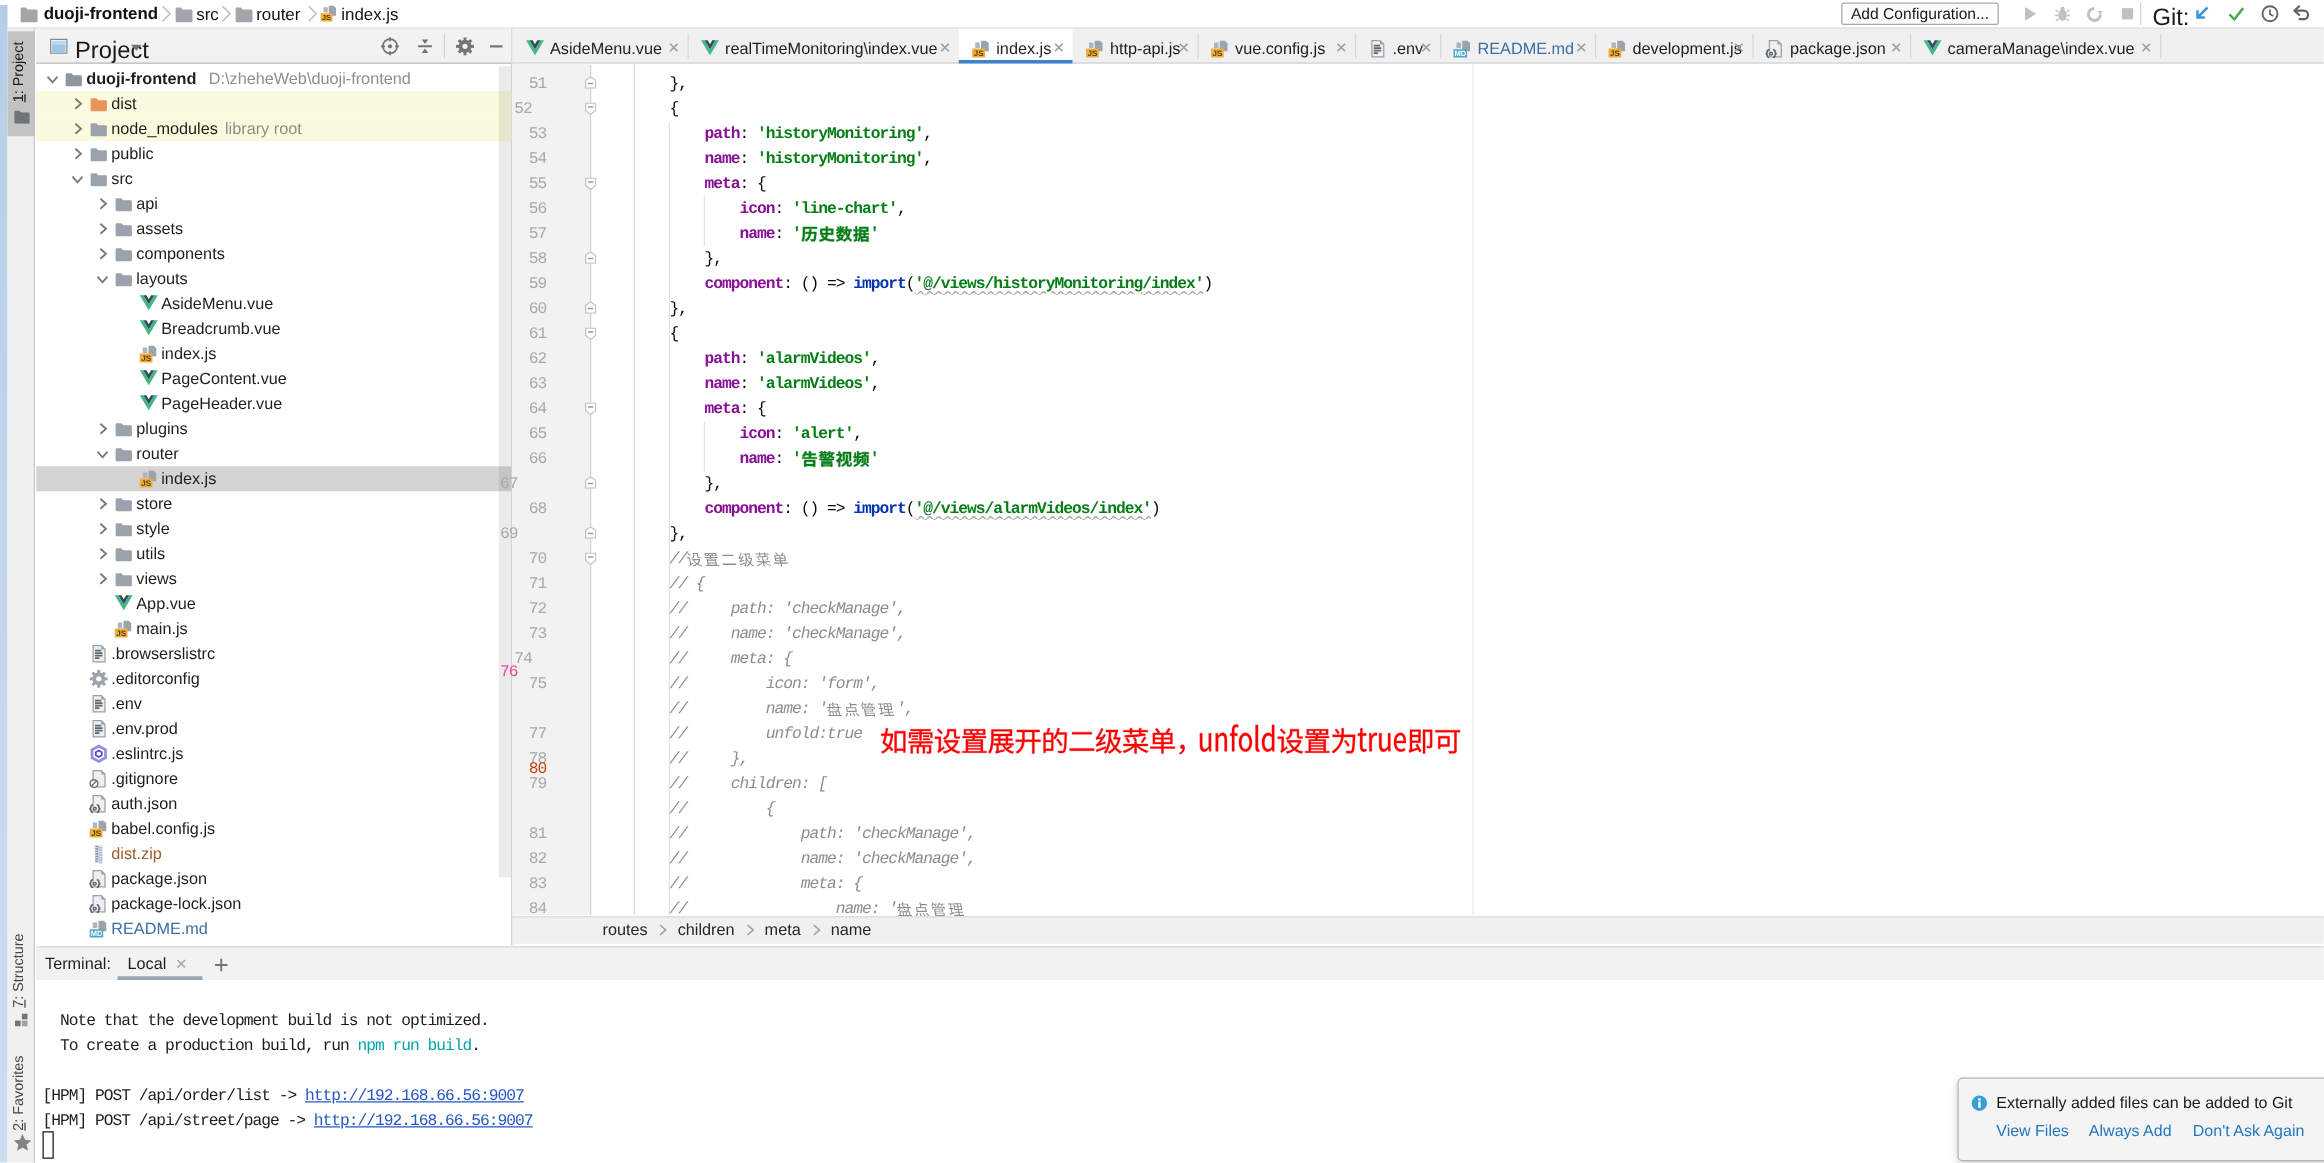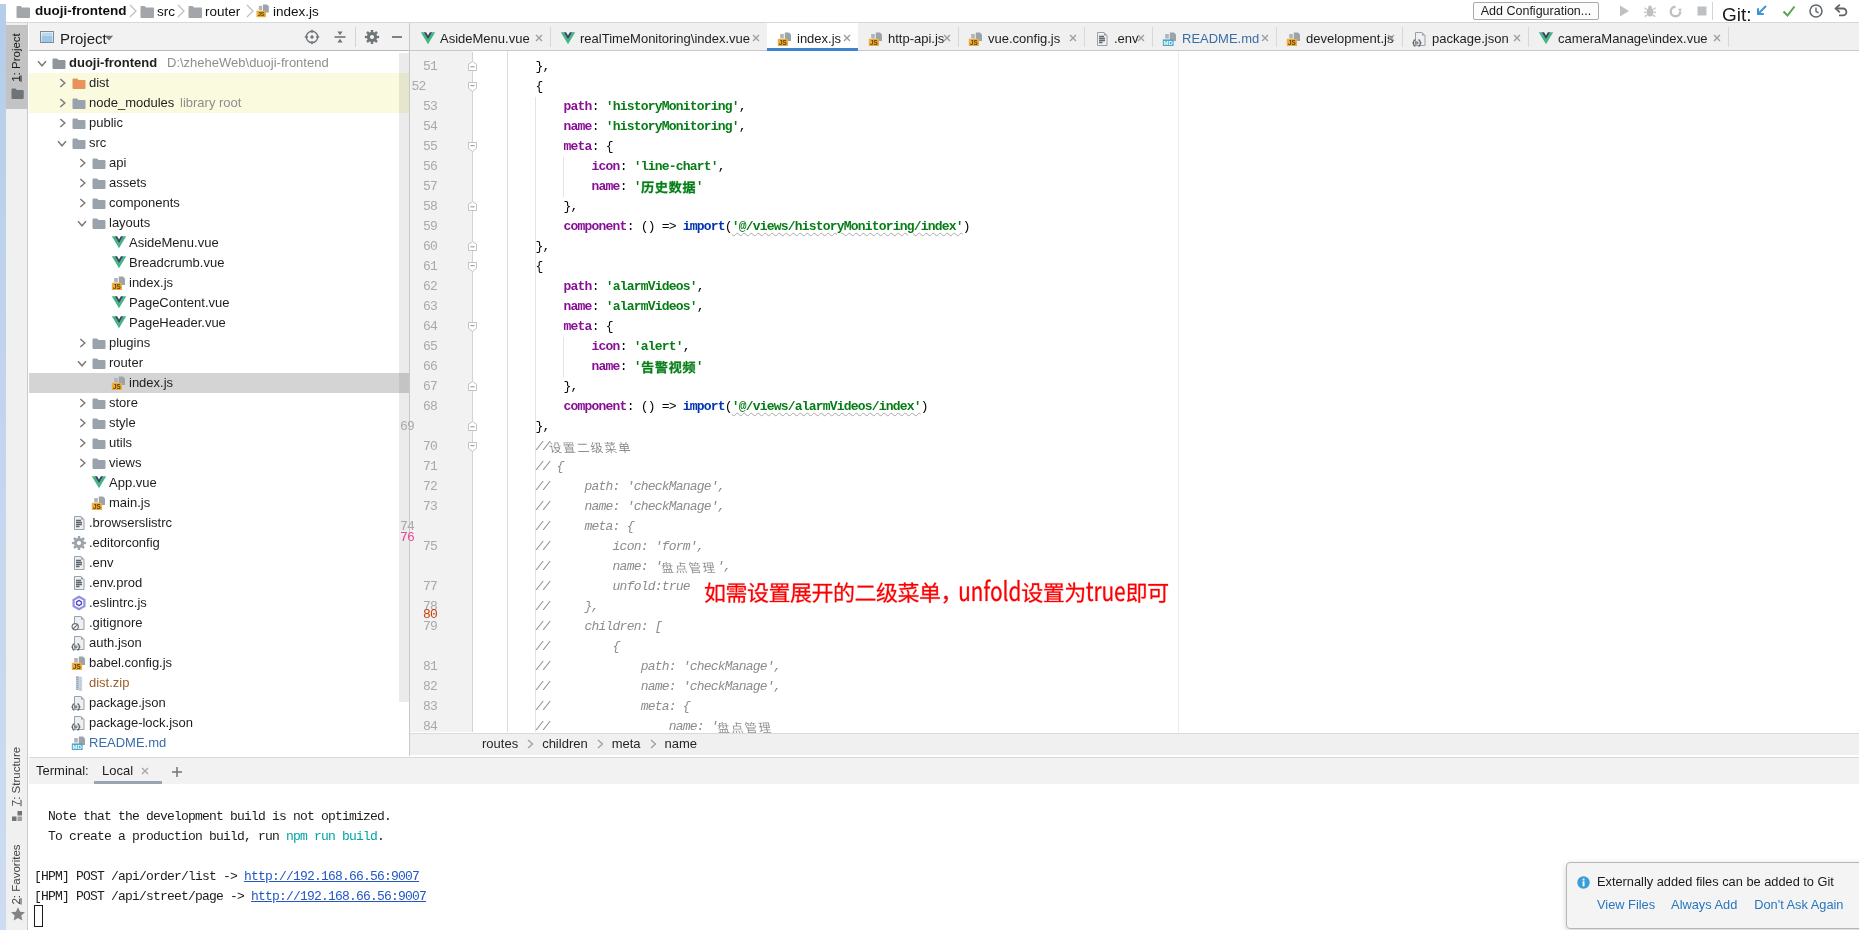--- a/index.html
+++ b/index.html
@@ -88,21 +88,21 @@
     <path d="M8 1.2 L10.1 5.8 15 6.3 11.3 9.6 12.4 14.5 8 11.9 3.6 14.5 4.7 9.6 1 6.3 5.9 5.8 z" fill="#808486"></path>
   </svg>
 <div class="abs" style="left:29px;top:23px;width:380px;height:733px;background:#fff"></div>
 <div class="abs" style="left:409px;top:23px;width:1px;height:733px;background:#C9C9C9"></div>
 <div class="abs" style="left:29px;top:23px;width:380px;height:28px;background:#F2F2F2;border-bottom:1px solid #B9B9B9"></div>
 <svg class="abs" style="left:39px;top:29px" width="16" height="16" viewBox="0 0 16 16">
     <rect x="1.5" y="2.5" width="13" height="11" fill="#fff" stroke="#848B90" stroke-width="1"></rect>
     <rect x="2.5" y="3.5" width="11" height="3" fill="#B9D8EE"></rect>
     <rect x="2.5" y="6.5" width="11" height="6.5" fill="#9CC7E8"></rect>
   </svg>
-<div class="abs" style="left:60px;top:30px;font-size:15px;color:#1a1a1a">Project</div>
+<div class="abs" style="left:60px;top:30px;font-size:19px;color:#1a1a1a">Project</div>
 <svg class="abs" style="left:104px;top:34px" width="10" height="8" viewBox="0 0 10 8">
     <path d="M0.8 1.8 L9.2 1.8 L5 6.6 z" fill="#6F7678"></path>
   </svg>
 <svg class="abs" style="left:304px;top:29px" width="16" height="16" viewBox="0 0 16 16">
     <circle cx="8" cy="8" r="5.7" fill="none" stroke="#6F7678" stroke-width="1.4"></circle>
     <circle cx="8" cy="8" r="1.7" fill="#6F7678"></circle>
     <path d="M8 0.8 V4 M8 12 V15.2 M0.8 8 H4 M12 8 H15.2" stroke="#6F7678" stroke-width="1.4"></path>
   </svg>
 <svg class="abs" style="left:332px;top:29px" width="16" height="16" viewBox="0 0 16 16">
     <path d="M2.5 8 H13.5" stroke="#6F7678" stroke-width="1.6"></path>
@@ -477,28 +477,28 @@
 <div class="mono abs" style="left:400px;top:177px;width:37px;height:20px;line-height:20px;text-align:right;color:#A9A9A9">57</div>
 <div class="mono abs" style="left:400px;top:197px;width:37px;height:20px;line-height:20px;text-align:right;color:#A9A9A9">58</div>
 <div class="mono abs" style="left:400px;top:217px;width:37px;height:20px;line-height:20px;text-align:right;color:#A9A9A9">59</div>
 <div class="mono abs" style="left:400px;top:237px;width:37px;height:20px;line-height:20px;text-align:right;color:#A9A9A9">60</div>
 <div class="mono abs" style="left:400px;top:257px;width:37px;height:20px;line-height:20px;text-align:right;color:#A9A9A9">61</div>
 <div class="mono abs" style="left:400px;top:277px;width:37px;height:20px;line-height:20px;text-align:right;color:#A9A9A9">62</div>
 <div class="mono abs" style="left:400px;top:297px;width:37px;height:20px;line-height:20px;text-align:right;color:#A9A9A9">63</div>
 <div class="mono abs" style="left:400px;top:317px;width:37px;height:20px;line-height:20px;text-align:right;color:#A9A9A9">64</div>
 <div class="mono abs" style="left:400px;top:337px;width:37px;height:20px;line-height:20px;text-align:right;color:#A9A9A9">65</div>
 <div class="mono abs" style="left:400px;top:357px;width:37px;height:20px;line-height:20px;text-align:right;color:#A9A9A9">66</div>
-<div class="mono abs" style="left:400px;top:377px;width:37px;height:20px;line-height:20px;text-align:right;color:#A9A9A9">67</div>
+<div class="mono abs" style="left:400px;top:377px;width:37px;height:20px;line-height:20px;color:#A9A9A9">67</div>
 <div class="mono abs" style="left:400px;top:397px;width:37px;height:20px;line-height:20px;text-align:right;color:#A9A9A9">68</div>
 <div class="mono abs" style="left:400px;top:417px;width:37px;height:20px;line-height:20px;color:#A9A9A9">69</div>
 <div class="mono abs" style="left:400px;top:437px;width:37px;height:20px;line-height:20px;text-align:right;color:#A9A9A9">70</div>
 <div class="mono abs" style="left:400px;top:457px;width:37px;height:20px;line-height:20px;text-align:right;color:#A9A9A9">71</div>
 <div class="mono abs" style="left:400px;top:477px;width:37px;height:20px;line-height:20px;text-align:right;color:#A9A9A9">72</div>
 <div class="mono abs" style="left:400px;top:497px;width:37px;height:20px;line-height:20px;text-align:right;color:#A9A9A9">73</div>
-<div class="mono abs" style="left:400px;top:517px;width:37px;height:20px;line-height:20px;text-align:left;color:#A9A9A9">74</div>
+<div class="mono abs" style="left:400px;top:517px;width:37px;height:20px;line-height:20px;text-align:center;color:#A9A9A9">74</div>
 <div class="mono abs" style="left:400px;top:537px;width:37px;height:20px;line-height:20px;text-align:right;color:#A9A9A9">75</div>
 <div class="mono abs" style="left:400px;top:528px;width:37px;height:20px;line-height:20px;text-align:left;color:#ec4899">76</div>
 <div class="mono abs" style="left:400px;top:577px;width:37px;height:20px;line-height:20px;text-align:right;color:#A9A9A9">77</div>
 <div class="mono abs" style="left:400px;top:597px;width:37px;height:20px;line-height:20px;text-align:right;color:#A9A9A9">78</div>
 <div class="mono abs" style="left:400px;top:617px;width:37px;height:20px;line-height:20px;text-align:right;color:#A9A9A9">79</div>
 <div class="mono abs" style="left:400px;top:605px;width:37px;height:20px;line-height:20px;text-align:right;color:#c2410c">80</div>
 <div class="mono abs" style="left:400px;top:657px;width:37px;height:20px;line-height:20px;text-align:right;color:#A9A9A9">81</div>
 <div class="mono abs" style="left:400px;top:677px;width:37px;height:20px;line-height:20px;text-align:right;color:#A9A9A9">82</div>
 <div class="mono abs" style="left:400px;top:697px;width:37px;height:20px;line-height:20px;text-align:right;color:#A9A9A9">83</div>
 <div class="mono abs" style="left:400px;top:717px;width:37px;height:20px;line-height:20px;text-align:right;color:#A9A9A9">84</div>

